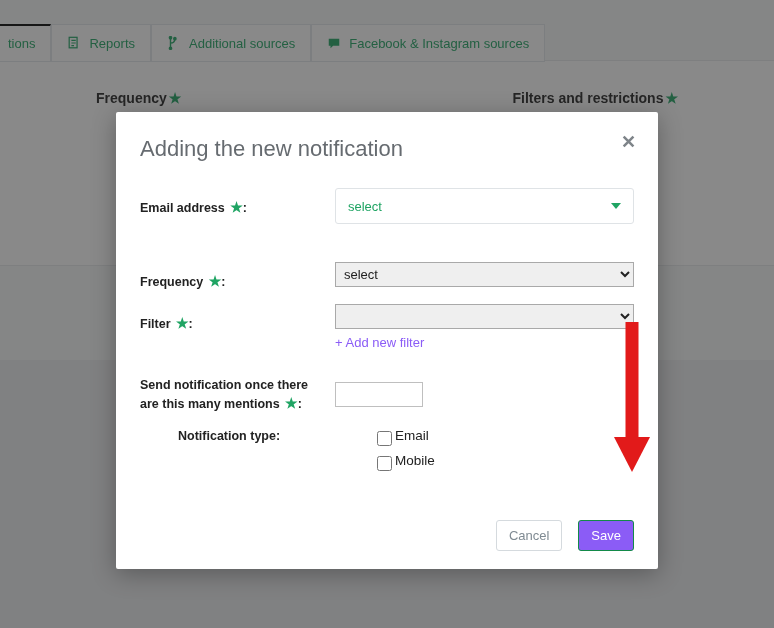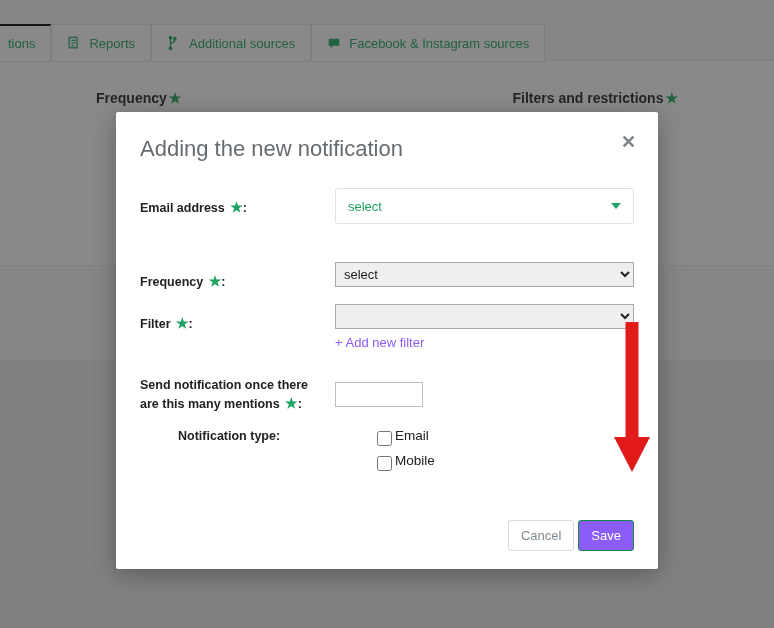--- a/index.html
+++ b/index.html
@@ -155,21 +155,21 @@
     height: 25px;
     border:1px solid #bfbfbf;
     padding:0 6px;
     font-size:13px;
   }
   .ck-row { display:flex; align-items:flex-start; font-size:13.5px; color:#222; margin-bottom:4px; }
   .ck-row input { width:15px; height:15px; }
   .footer {
     display:flex;
     justify-content:flex-end;
-    gap:4px;
+    gap:16px;
     margin-top: 42px;
   }
   .btn {
     font-size: 13px;
     border-radius:3px;
     padding: 7px 12px;
     cursor:pointer;
     border:1px solid;
   }
   .btn-default {

